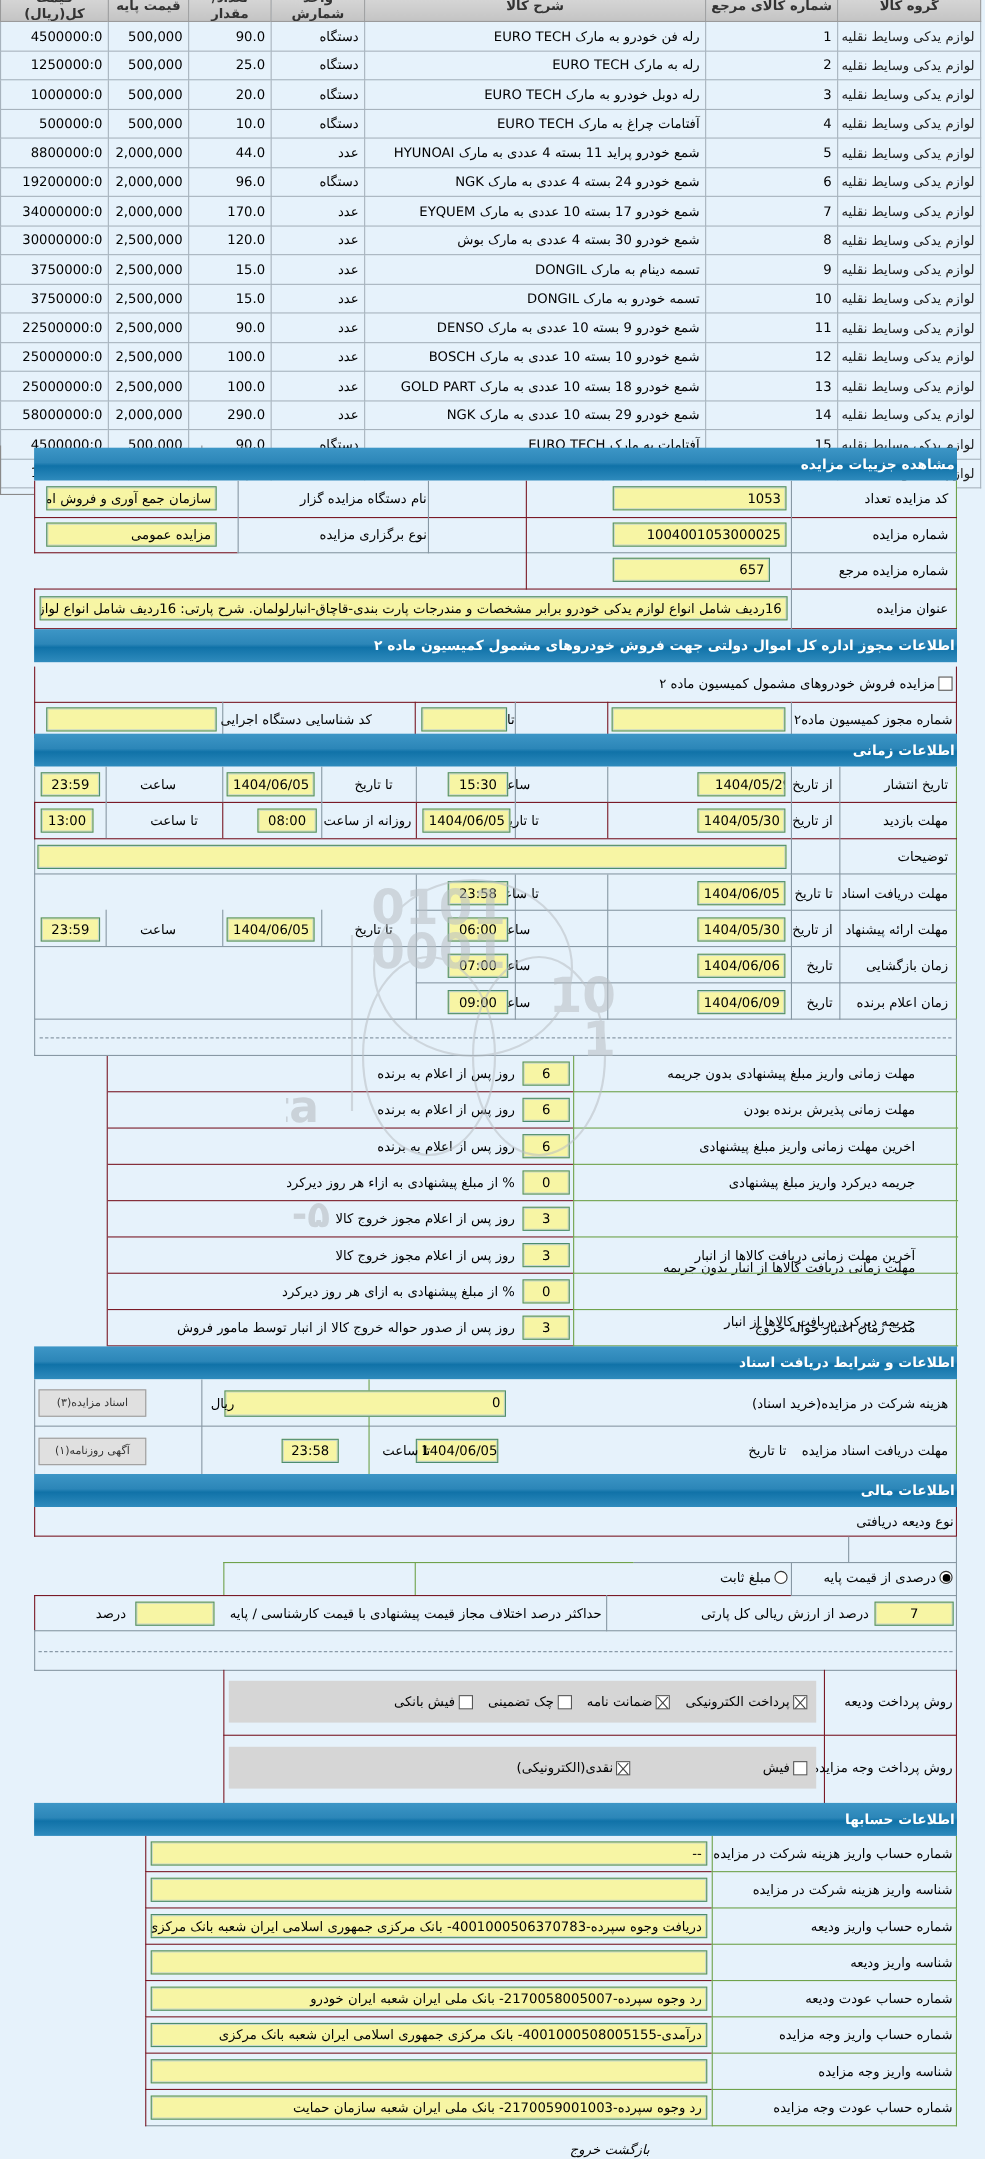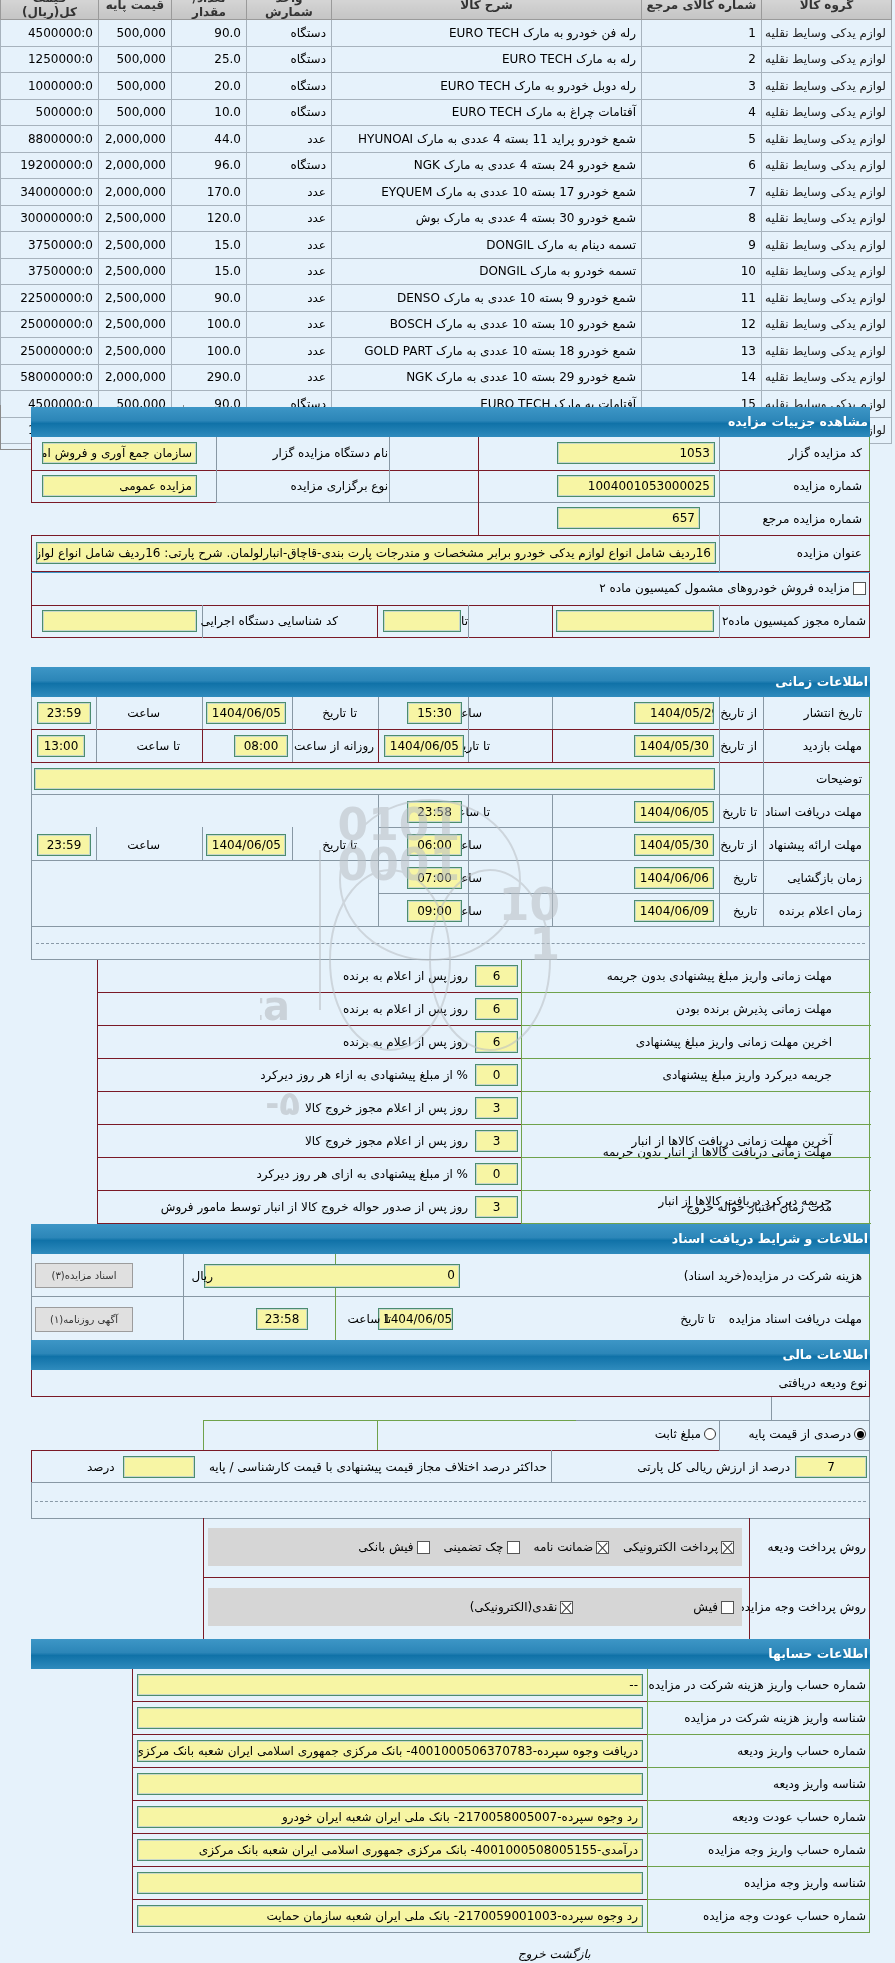--- a/index.html
+++ b/index.html
@@ -299,39 +299,39 @@
   <div class="bline" style="left:0;top:33px;width:839px;height:1px;"></div>
   <div class="bline" style="left:0;top:65px;width:185px;height:1px;"></div>
   <div class="grline" style="left:185px;top:65px;width:654px;height:1px;"></div>
   <div class="bline" style="left:0;top:98px;width:839px;height:1px;"></div>
   <div class="bline" style="left:0;top:134px;width:839px;height:1px;"></div>
   <div class="grline" style="left:185px;top:0;width:1px;height:66px;"></div>
   <div class="grline" style="left:358px;top:0;width:1px;height:66px;"></div>
   <div class="bline" style="left:447px;top:0;width:1px;height:99px;"></div>
   <div class="grline" style="left:688px;top:0;width:1px;height:135px;"></div>
 
-  <div class="abs lbl" style="right:8px;top:9px;">کد مزایده گزار</div>
+  <div class="abs lbl" style="right:8px;top:9px;">کد مزایده تعداد</div>
   <div class="inp ltr" style="left:526px;top:5px;width:158px;">1053</div>
   <div class="abs lbl" style="right:482px;top:9px;">نام دستگاه مزایده گزار</div>
   <div class="inp" style="left:11px;top:5px;width:155px;">سازمان جمع آوری و فروش امو</div>
 
   <div class="abs lbl" style="right:8px;top:42px;">شماره مزایده</div>
   <div class="inp ltr" style="left:526px;top:38px;width:158px;">1004001053000025</div>
   <div class="abs lbl" style="right:482px;top:42px;">نوع برگزاری مزایده</div>
   <div class="inp" style="left:11px;top:38px;width:155px;">مزایده عمومی</div>
 
   <div class="abs lbl" style="right:8px;top:75px;">شماره مزایده مرجع</div>
   <div class="inp ltr" style="left:526px;top:70px;width:143px;">657</div>
 
   <div class="abs lbl" style="right:8px;top:109px;">عنوان مزایده</div>
   <div class="inp" style="left:5px;top:105px;width:680px;">16ردیف شامل انواع لوازم یدکی خودرو برابر مشخصات و مندرجات پارت بندی-قاچاق-انبارلولمان. شرح پارتی: 16ردیف شامل انواع لوازم یدکی</div>
 </div>
 
 <div class="sec" style="top:572px;">اطلاعات مجوز اداره کل اموال دولتی جهت فروش خودروهای مشمول کمیسیون ماده ۲</div>
-<div class="panel" style="top:573px;height:65px;">
+<div class="panel" style="top:606px;height:65px;">
   <div class="bline" style="left:0;top:0;width:1px;height:65px;"></div>
   <div class="bline" style="right:0;top:0;width:1px;height:65px;"></div>
   <div class="bline" style="left:0;top:32px;width:839px;height:1px;"></div>
   <div class="bline" style="left:0;top:64px;width:839px;height:1px;"></div>
   <div class="grline" style="left:171px;top:32px;width:1px;height:33px;"></div>
   <div class="bline" style="left:346px;top:32px;width:1px;height:33px;"></div>
   <div class="grline" style="left:437px;top:32px;width:1px;height:33px;"></div>
   <div class="bline" style="left:521px;top:32px;width:1px;height:33px;"></div>
   <div class="grline" style="left:688px;top:32px;width:1px;height:33px;"></div>
 

